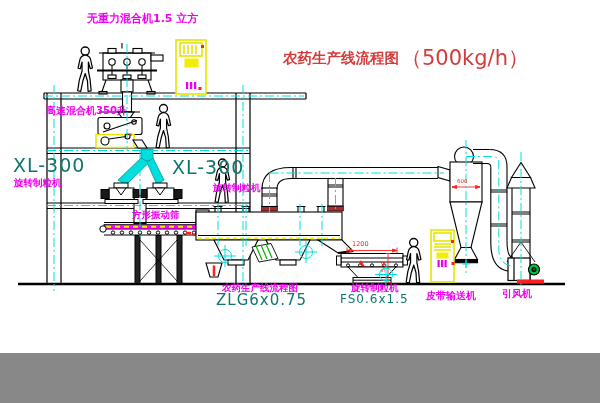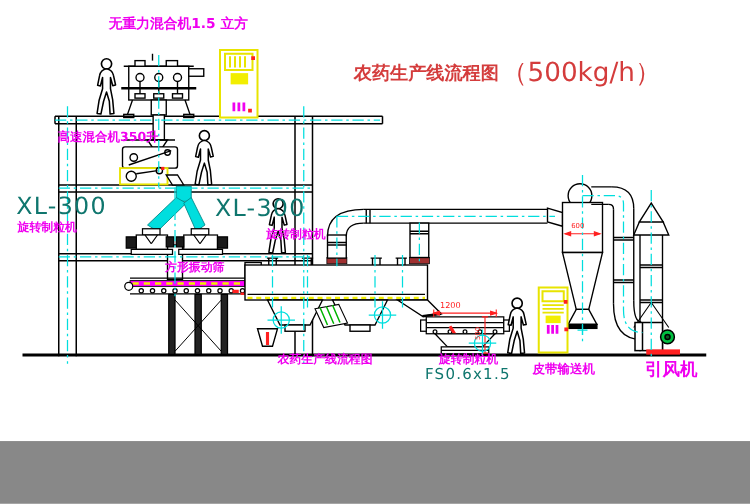--- a/index.html
+++ b/index.html
@@ -281,24 +281,25 @@
 
   <span class="lbl model" style="left:13px;top:156px;font-size:19px;">XL-300</span>
   <span class="lbl mag" style="left:14px;top:178px;font-size:9.5px;">旋转制粒机</span>
 
   <span class="lbl model" style="left:172px;top:158px;font-size:19px;">XL-300</span>
   <span class="lbl mag" style="left:213px;top:183px;font-size:9.5px;">旋转制粒机</span>
 
   <span class="lbl mag" style="left:132px;top:210px;font-size:9.5px;">方形振动筛</span>
 
   <span class="lbl mag" style="left:222px;top:283px;font-size:9.5px;">农药生产线流程图</span>
+  <span class="lbl model" style="left:216px;top:293px;font-size:15px;">ZLG6x0.75</span>
 
   <span class="lbl mag" style="left:351px;top:283px;font-size:9.5px;">旋转制粒机</span>
   <span class="lbl model" style="left:340px;top:293px;font-size:12px;">FS0.6x1.5</span>
 
   <span class="lbl mag" style="left:426px;top:291px;font-size:10px;">皮带输送机</span>
 
-  <span class="lbl mag" style="left:516px;top:289px;font-size:14px;">引风机</span>
+  <span class="lbl mag" style="left:502px;top:289px;font-size:10px;">引风机</span>
 
   <span class="lbl dim" style="left:352px;top:241px;font-size:6.5px;">1200</span>
   <span class="lbl dim" style="left:457px;top:179px;font-size:5.5px;">600</span>
   <span class="lbl dim v-dim" style="left:381px;top:272px;font-size:5.5px;">500</span>
 </div>
 
 </body></html>

